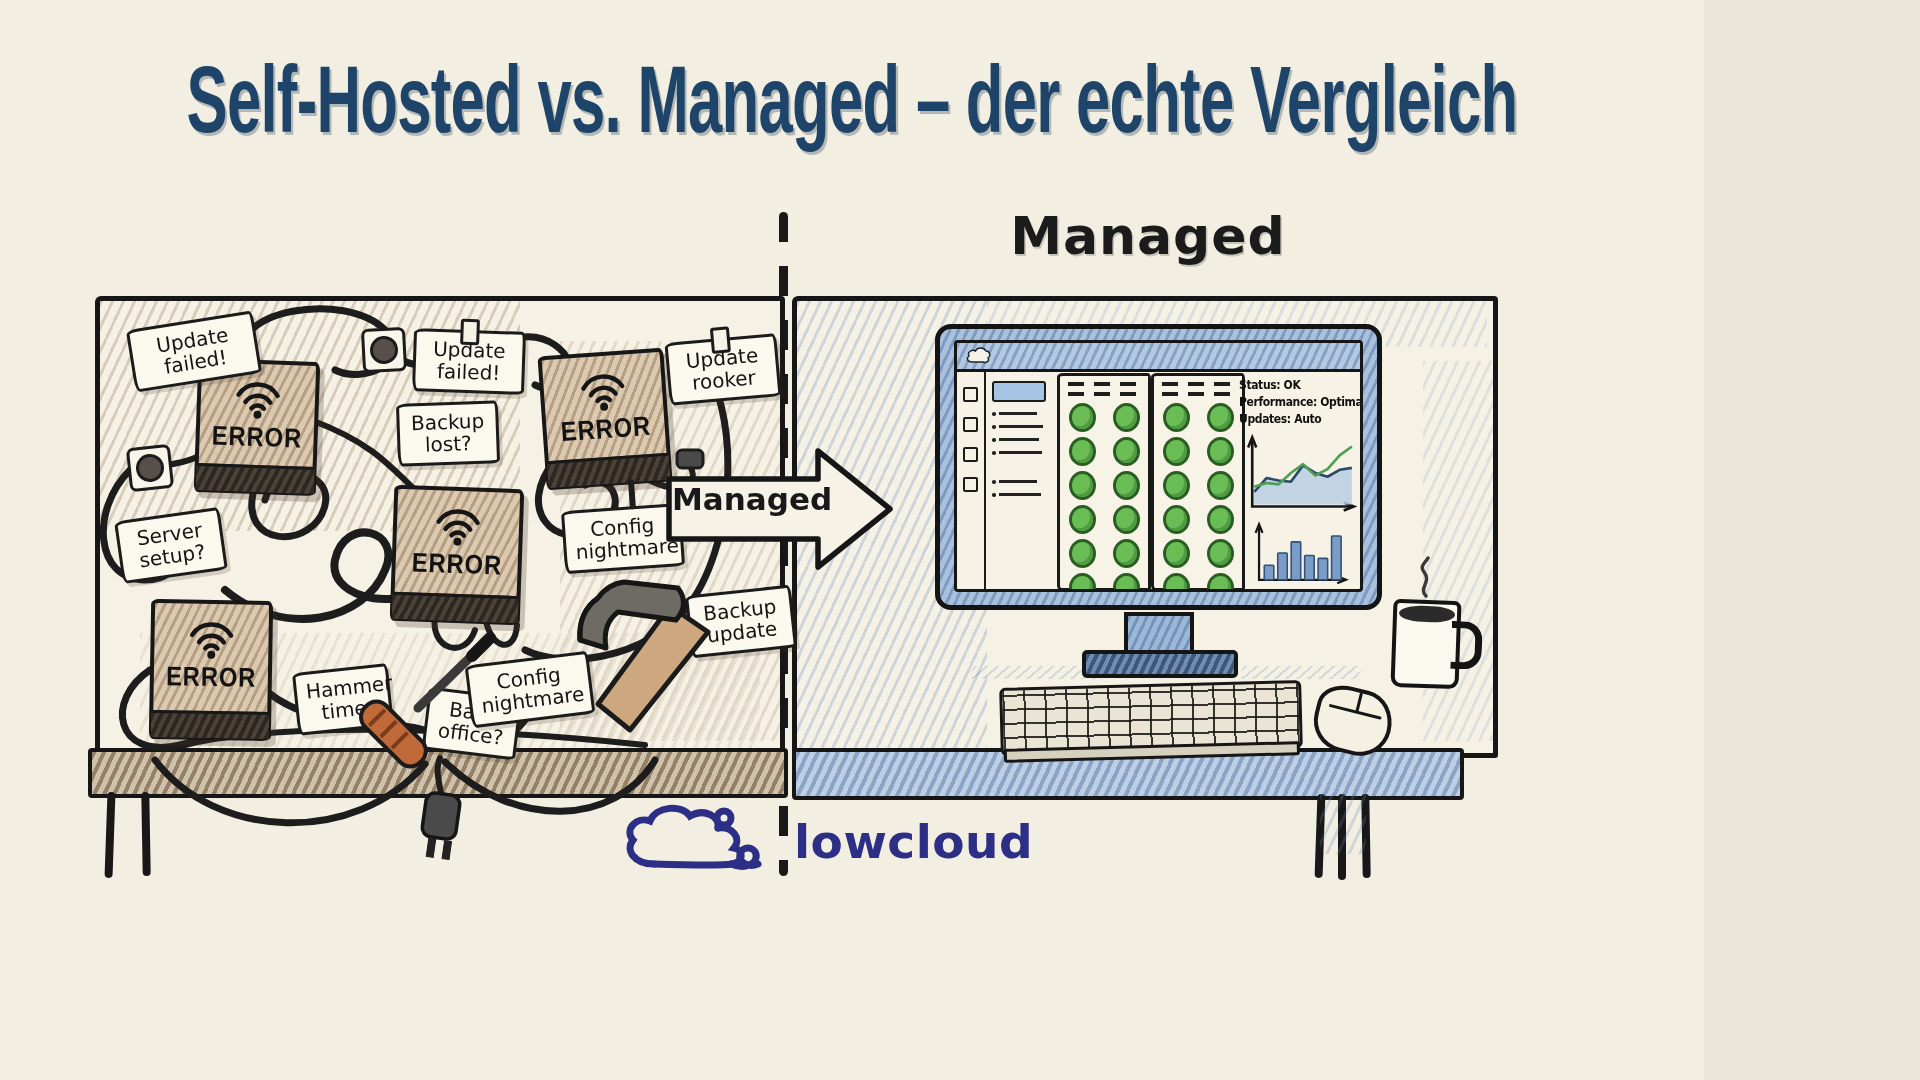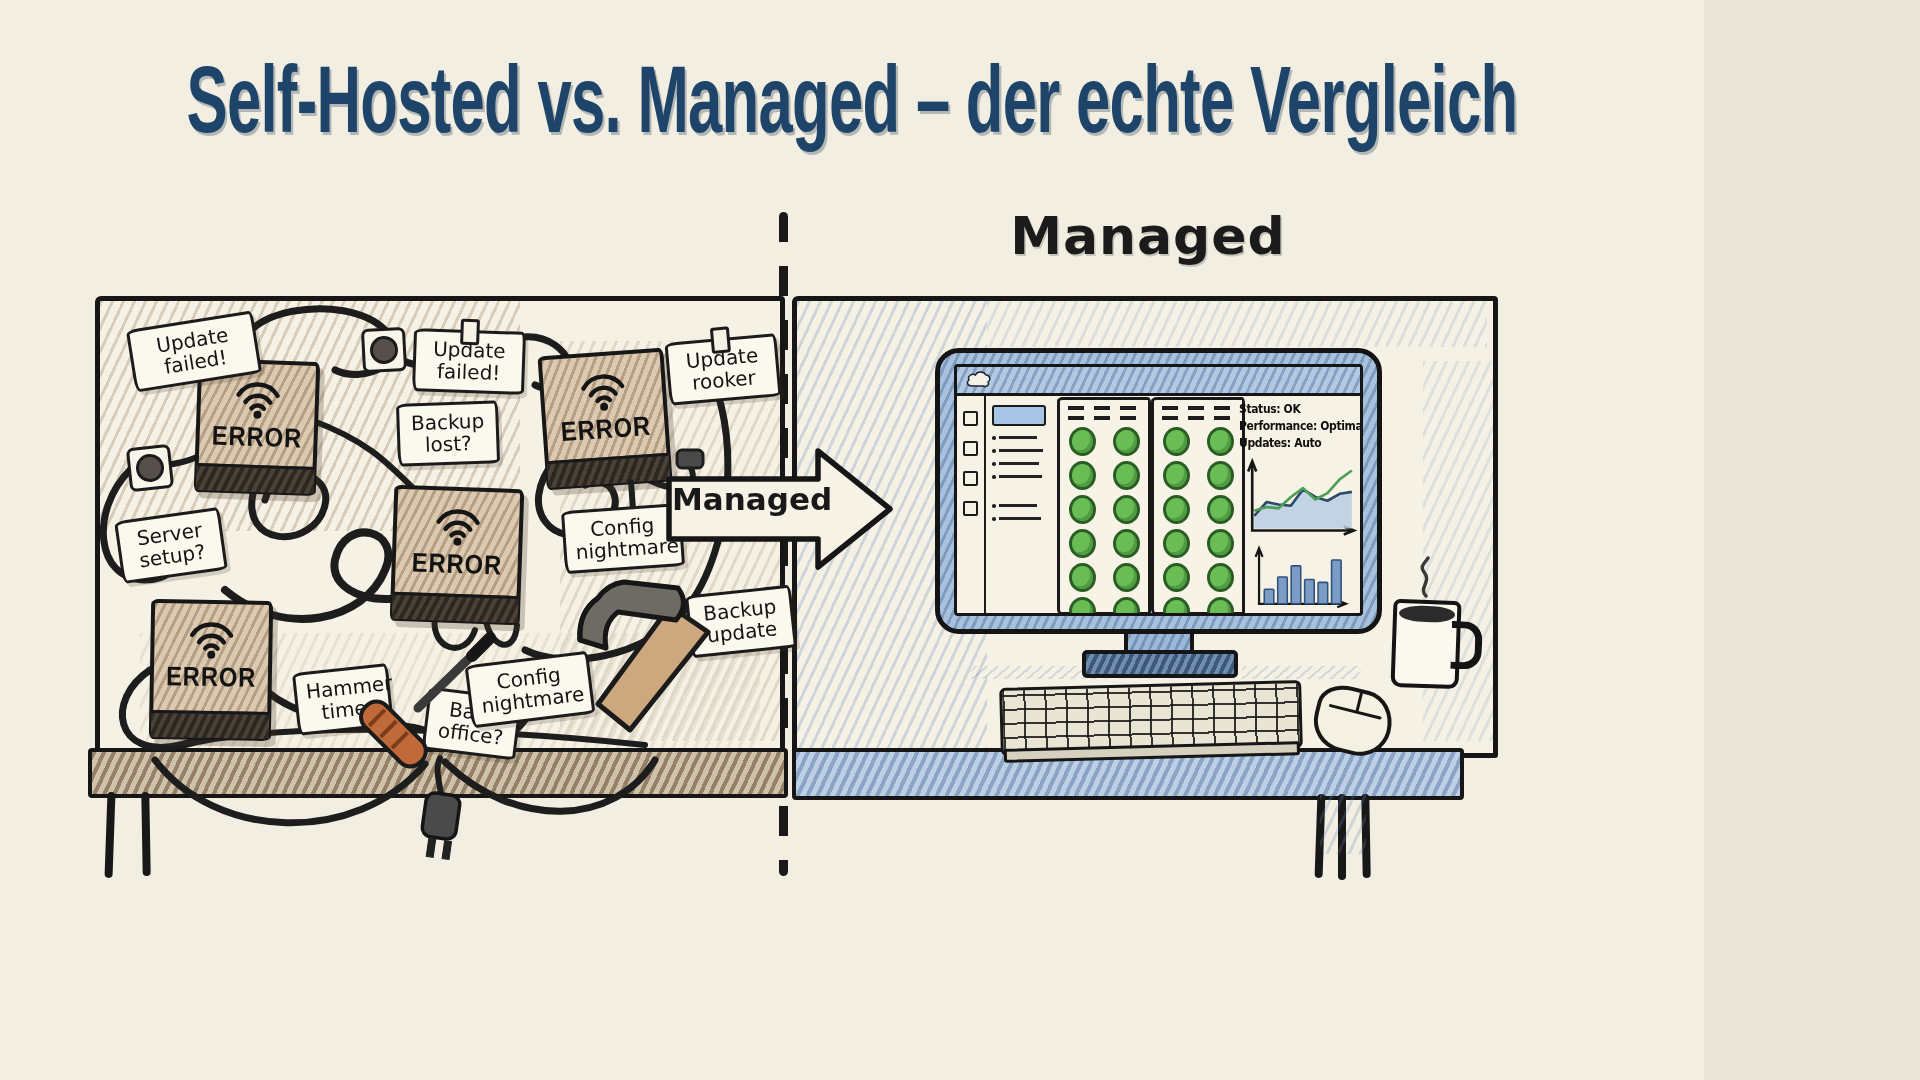--- a/index.html
+++ b/index.html
@@ -55,22 +55,22 @@
     border-radius:7px;z-index:4;}
   .outlet::before{content:"";position:absolute;inset:5px;border:3px solid #1b1b1b;border-radius:50%;
     background:#57504a;}
   
   .arrow-wrap{position:absolute;left:666px;top:446px;width:230px;height:128px;z-index:8;}
   .arrow-wrap .lbl{position:absolute;left:6px;top:38px;width:146px;text-align:center;
     font:600 31px/1 "DejaVu Sans",sans-serif;color:#191919;}
   
   .toolsvg{position:absolute;z-index:7;}
   
-  .monitor{position:absolute;left:935px;top:348px;width:437px;height:276px;border:5px solid #141414;
-    border-radius:24px;z-index:5;
+  .monitor{position:absolute;left:935px;top:324px;width:437px;height:276px;border:5px solid #141414;
+    border-radius:16px;z-index:5;
     background:repeating-linear-gradient(115deg,rgba(62,98,148,.40) 0 3px,transparent 3px 8px),#a9c1dd;}
   .screen{position:absolute;left:14px;top:11px;right:14px;bottom:13px;background:#f6f2e5;
     border:3px solid #161616;border-radius:4px;overflow:hidden;}
   .titlebar{position:absolute;left:0;top:0;right:0;height:26px;border-bottom:3px solid #161616;
     background:repeating-linear-gradient(115deg,rgba(62,98,148,.38) 0 3px,transparent 3px 8px),#b3c9e2;}
   .rail{position:absolute;left:0;top:29px;bottom:0;width:27px;border-right:2.5px solid #1b1b1b;}
   .railsq{width:11px;height:11px;border:2.5px solid #1b1b1b;border-radius:2px;background:#f6f2e6;
     margin:15px auto 0 auto;}
   .sidebar{position:absolute;left:33px;top:36px;width:60px;height:180px;}
   .sel{height:17px;margin:2px 4px 4px 2px;background:#a6c4e4;border:2.5px solid #1b1b1b;border-radius:3px;}
@@ -356,14 +356,23 @@
   <svg class="toolsvg" style="left:1404px;top:556px;" width="40" height="44" viewBox="0 0 40 44" fill="none" stroke="#3a3a3a" stroke-width="3.5" stroke-linecap="round">
     <path d="M22 40 C14 32 28 26 20 16 C15 10 22 6 24 2"></path>
   </svg>
 
   <div class="band rightb"></div>
   <div class="leg" style="left:1316px;top:794px;height:84px;transform:rotate(2deg);"></div>
   <div class="leg" style="left:1338px;top:794px;height:86px;"></div>
   <div class="leg" style="left:1362px;top:794px;height:84px;transform:rotate(-1deg);"></div>
   <div class="hatch bluehatch" style="left:1320px;top:794px;width:46px;height:60px;opacity:.7;"></div>
 
+  <div class="footer-logo">
+    <svg width="158" height="74" viewBox="0 0 158 74" fill="none" stroke="#2d2f87" stroke-width="7" stroke-linecap="round">
+      <path d="M34 60 C14 60 5 46 13 36 C4 26 16 12 30 17 C36 2 62 0 70 12 C84 4 100 12 98 24"></path>
+      <path d="M98 24 C112 22 122 34 114 44 C124 46 124 58 112 60 C100 62 34 60 34 60"></path>
+      <circle cx="104" cy="14" r="7"></circle>
+      <path d="M112 60 C124 66 138 60 136 50 C134 42 122 42 120 50 C118 58 128 64 138 60"></path>
+    </svg>
+    <div class="logo-text">lowcloud</div>
+  </div>
 
 </div>
 
 </body></html>

